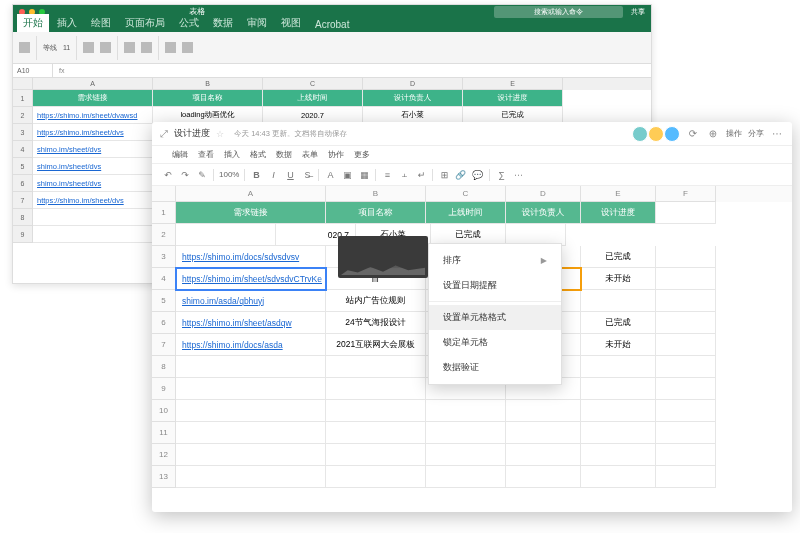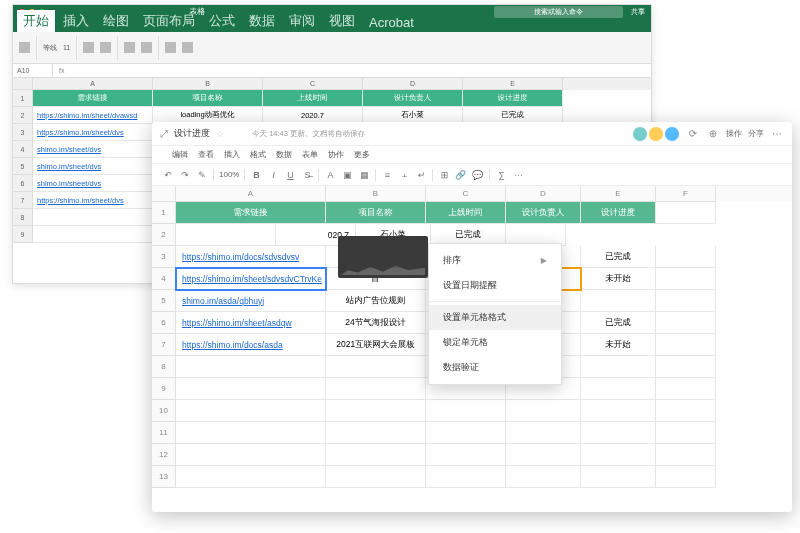--- a/index.html
+++ b/index.html
@@ -10,21 +10,21 @@
     .back-titlebar { height: 13px; background: #1a7349; display: flex; align-items: center; padding: 0 6px; }
     .mac-dots { display: flex; gap: 4px; }
     .mac-dot { width: 6px; height: 6px; border-radius: 50%; }
     .mac-dot.r { background: #ff5f56; }
     .mac-dot.y { background: #ffbd2e; }
     .mac-dot.g { background: #27c93f; }
     .back-title { color: #fff; font-size: 8px; margin: 0 auto; }
     .back-search { background: rgba(255,255,255,0.25); color: #fff; font-size: 7px; padding: 1px 40px; border-radius: 2px; margin-left: auto; }
     .back-share { color: #fff; font-size: 7px; margin-left: 8px; }
     
-    .back-ribbon-tabs { height: 14px; background: #1a7349; display: flex; padding-left: 4px; gap: 2px; font-size: 13px; color: #cfe8db; align-items: flex-end; }
+    .back-ribbon-tabs { height: 14px; background: #1a7349; display: flex; padding-left: 4px; gap: 2px; font-size: 10px; color: #cfe8db; align-items: flex-end; }
     .back-tab { padding: 2px 6px; cursor: pointer; }
     .back-tab.active { background: #fff; color: #1a7349; }
     
     .back-ribbon { height: 32px; background: #f5f5f5; border-bottom: 1px solid #ddd; display: flex; align-items: center; padding: 0 6px; gap: 6px; color: #555; font-size: 7px; }
     .ribbon-ico { width: 11px; height: 11px; background: #bbb; display: inline-block; }
     .ribbon-sep { width: 1px; height: 24px; background: #ddd; }
     
     .back-formula { height: 14px; border-bottom: 1px solid #ddd; display: flex; align-items: center; font-size: 7px; color: #666; }
     .back-namebox { width: 40px; padding: 0 4px; border-right: 1px solid #ddd; height: 100%; display: flex; align-items: center; }
     .back-fx { padding: 0 6px; color: #888; }
@@ -39,21 +39,21 @@
     .back-cell { border-right: 1px solid #e6e6e6; border-bottom: 1px solid #e6e6e6; display: flex; align-items: center; justify-content: center; font-size: 7.5px; padding: 0 4px; overflow: hidden; white-space: nowrap; }
     .back-header-cell { background: #3db389; color: #fff; font-weight: 500; }
     .back-link { color: #1a67d2; text-decoration: underline; justify-content: flex-start; }
     
     
     .front-window { position: absolute; top: 122px; left: 152px; width: 640px; height: 390px; background: #fff; box-shadow: 0 4px 20px rgba(0,0,0,0.25); border-radius: 3px; overflow: hidden; }
     .front-titlebar { height: 24px; display: flex; align-items: center; padding: 0 8px; gap: 6px; border-bottom: 1px solid #eee; }
     .front-expand { font-size: 10px; color: #888; }
     .front-doc-title { font-size: 9px; color: #333; }
     .front-star { color: #ccc; font-size: 9px; }
-    .front-timestamp { font-size: 7.5px; color: #999; margin-left: 22px; }
+    .front-timestamp { font-size: 7.5px; color: #999; margin-left: 4px; }
     .front-right { margin-left: auto; display: flex; align-items: center; gap: 6px; }
     .avatar { width: 16px; height: 16px; border-radius: 50%; border: 1.5px solid #fff; margin-left: -6px; }
     .av1 { background: #7cc; } .av2 { background: #fc5; } .av3 { background: #5bf; }
     .front-act { font-size: 8px; color: #666; }
     .front-ico { width: 14px; height: 14px; display: flex; align-items: center; justify-content: center; color: #888; font-size: 10px; }
     
     .front-menu { height: 18px; display: flex; align-items: center; gap: 10px; padding: 0 20px; font-size: 8px; color: #555; border-bottom: 1px solid #eee; }
     .front-toolbar { height: 22px; display: flex; align-items: center; gap: 5px; padding: 0 10px; border-bottom: 1px solid #eee; font-size: 8px; color: #666; }
     .tb-ico { width: 12px; height: 12px; display: inline-flex; align-items: center; justify-content: center; font-size: 9px; color: #777; }
     .tb-sep { width: 1px; height: 12px; background: #e0e0e0; }

